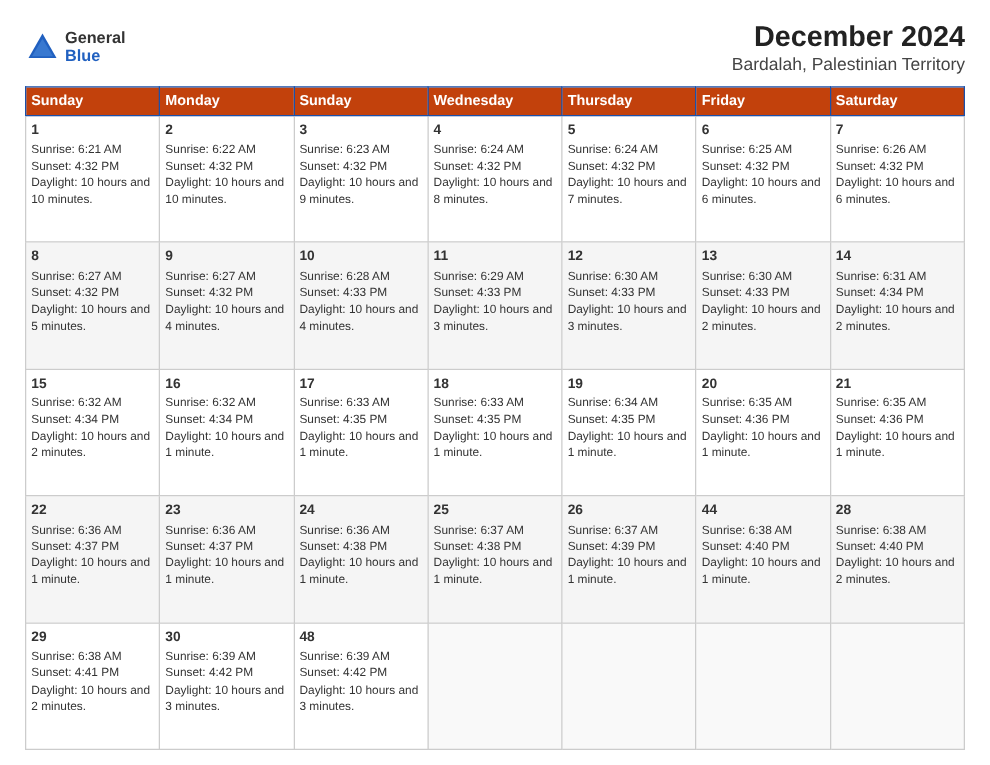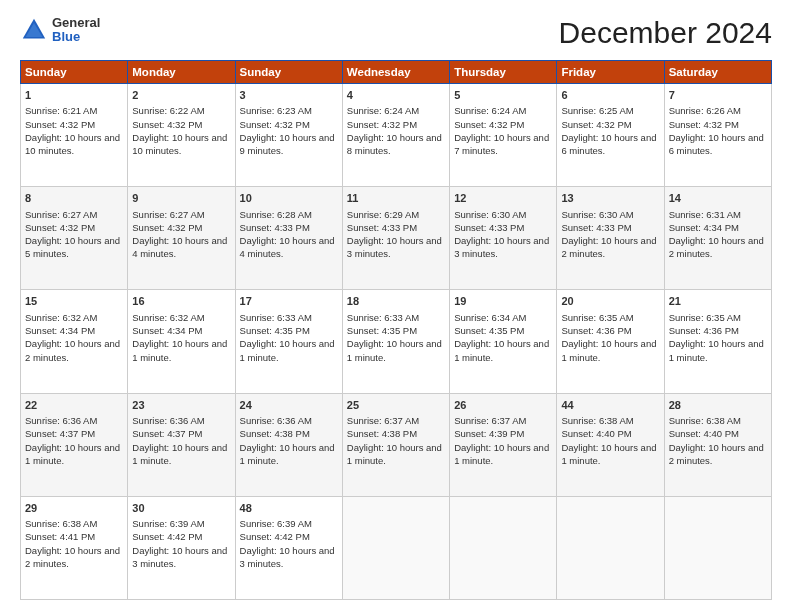--- a/index.html
+++ b/index.html
@@ -13,21 +13,21 @@
     .page {
       width: 792px;
       height: 612px;
       padding: 16px 20px 12px 20px;
       display: flex;
       flex-direction: column;
     }
     .header {
       display: flex;
       justify-content: space-between;
-      align-items: flex-start;
+      align-items: center;
       margin-bottom: 10px;
     }
     .logo {
       display: flex;
       align-items: center;
     }
     .logo-text {
       display: flex;
       flex-direction: column;
       font-size: 13px;
@@ -38,22 +38,22 @@
     .logo-text .blue { color: #2060c0; }
     .logo-icon {
       width: 28px;
       height: 28px;
       margin-right: 4px;
     }
     .title-area {
       text-align: right;
     }
     .month-title {
-      font-size: 30px;
-      font-weight: normal;
+      font-size: 23px;
+      font-weight: bold;
       color: #222;
     }
     .location {
       font-size: 14px;
       color: #444;
     }
     .calendar {
       flex: 1;
       border: 1px solid #ccc;
       border-collapse: collapse;
@@ -104,20 +104,21 @@
         <polygon points="20,4 36,32 4,32" fill="#2060c0"></polygon>
         <polygon points="20,10 32,30 8,30" fill="#5090e0" opacity="0.5"></polygon>
       </svg>
       <div class="logo-text">
         <span class="general">General</span>
         <span class="blue">Blue</span>
       </div>
     </div>
     <div class="title-area">
       <div class="month-title">December 2024</div>
+      <div class="location">Bardalah, Palestinian Territory</div>
     </div>
   </div>
 
   <table class="calendar" id="calendar-table">
     <thead>
       <tr id="header-row">
           <th>Sunday</th>
           <th>Monday</th>
           <th>Sunday</th>
           <th>Wednesday</th>

